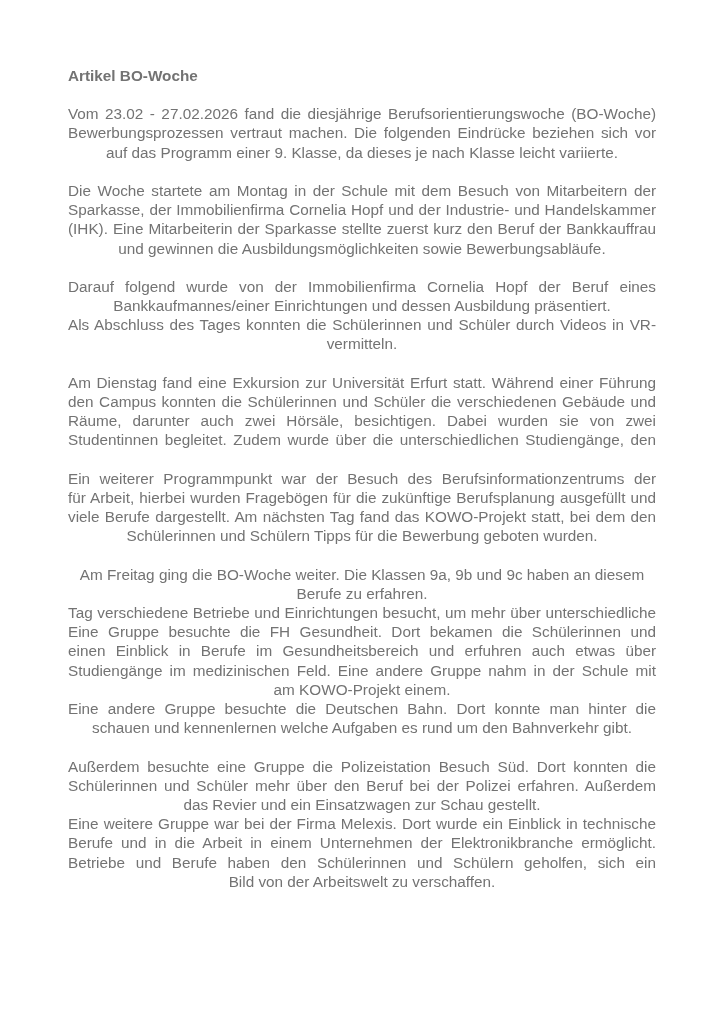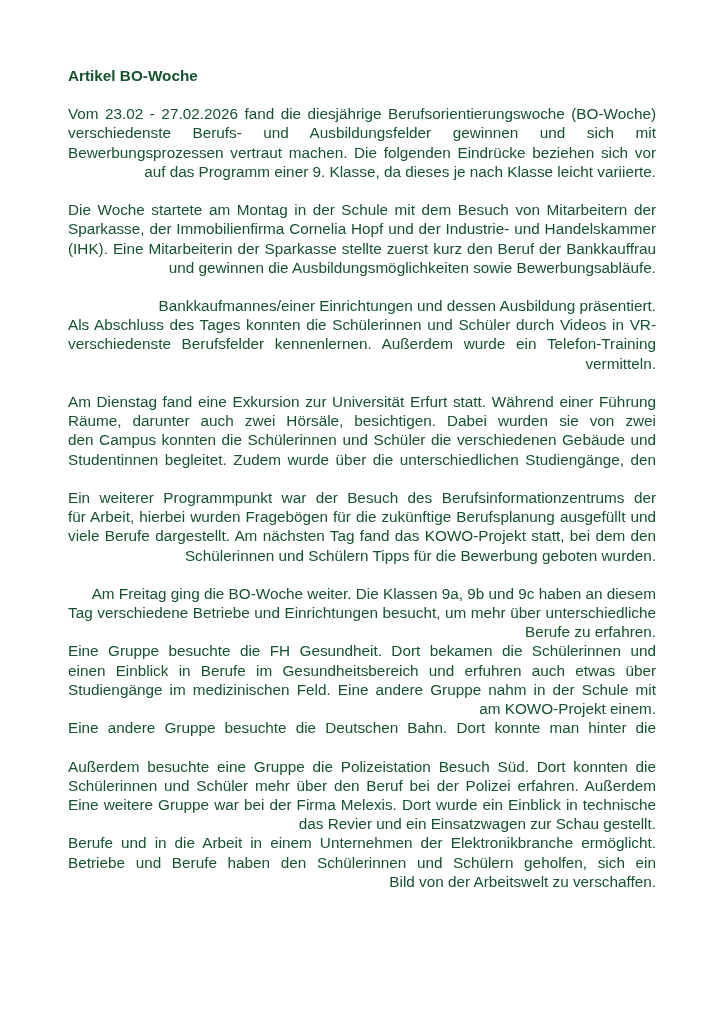--- a/index.html
+++ b/index.html
@@ -1,77 +1,77 @@
 <!DOCTYPE html>
 <html><head>
 <meta charset="utf-8">
 <style>
   html, body { margin: 0; padding: 0; background: #ffffff; }
   body { width: 724px; height: 1024px; position: relative; overflow: hidden; }
   .page {
     position: absolute; left: 68px; top: 66px; width: 588px;
     font-family: "Liberation Sans", sans-serif;
-    font-size: 15.3px; line-height: 19.2px; color: #14532d;
+    font-size: 15.3px; line-height: 19.2px; color: #737373;
   }
   .title { font-weight: bold; margin: 0 0 19px 0; height: 19.2px; }
   .para { margin: 0 0 19.2px 0; }
   .line { display: block; white-space: nowrap; height: 19.2px; }
   .line.j { text-align: justify; text-align-last: justify; white-space: normal; overflow: hidden; }
-  .line.l { text-align: right; }
+  .line.l { text-align: center; }
 </style>
 </head>
 <body>
 
 <div class="page">
   <div class="title">Artikel BO-Woche</div>
   <div id="paras">
       <div class="para">
         <span class="line j">Vom 23.02 - 27.02.2026 fand die diesjährige Berufsorientierungswoche (BO-Woche) statt.</span>
-        <span class="line j">verschiedenste Berufs- und Ausbildungsfelder gewinnen und sich mit</span>
         <span class="line j">Bewerbungsprozessen vertraut machen. Die folgenden Eindrücke beziehen sich vor allem</span>
         <span class="line l">auf das Programm einer 9. Klasse, da dieses je nach Klasse leicht variierte.</span>
       </div>
       <div class="para">
         <span class="line j">Die Woche startete am Montag in der Schule mit dem Besuch von Mitarbeitern der</span>
         <span class="line j">Sparkasse, der Immobilienfirma Cornelia Hopf und der Industrie- und Handelskammer</span>
         <span class="line j">(IHK). Eine Mitarbeiterin der Sparkasse stellte zuerst kurz den Beruf der Bankkauffrau dar</span>
         <span class="line l">und gewinnen die Ausbildungsmöglichkeiten sowie Bewerbungsabläufe.</span>
       </div>
       <div class="para">
+        <span class="line j">Darauf folgend wurde von der Immobilienfirma Cornelia Hopf der Beruf eines</span>
         <span class="line l">Bankkaufmannes/einer Einrichtungen und dessen Ausbildung präsentiert.</span>
         <span class="line j">Als Abschluss des Tages konnten die Schülerinnen und Schüler durch Videos in VR-Brillen</span>
-        <span class="line j">verschiedenste Berufsfelder kennenlernen. Außerdem wurde ein Telefon-Training</span>
         <span class="line l">vermitteln.</span>
       </div>
       <div class="para">
         <span class="line j">Am Dienstag fand eine Exkursion zur Universität Erfurt statt. Während einer Führung über</span>
+        <span class="line j">den Campus konnten die Schülerinnen und Schüler die verschiedenen Gebäude und</span>
         <span class="line j">Räume, darunter auch zwei Hörsäle, besichtigen. Dabei wurden sie von zwei</span>
-        <span class="line j">den Campus konnten die Schülerinnen und Schüler die verschiedenen Gebäude und</span>
         <span class="line j">Studentinnen begleitet. Zudem wurde über die unterschiedlichen Studiengänge, den</span>
       </div>
       <div class="para">
         <span class="line j">Ein weiterer Programmpunkt war der Besuch des Berufsinformationzentrums der Agentur</span>
         <span class="line j">für Arbeit, hierbei wurden Fragebögen für die zukünftige Berufsplanung ausgefüllt und</span>
         <span class="line j">viele Berufe dargestellt. Am nächsten Tag fand das KOWO-Projekt statt, bei dem den</span>
         <span class="line l">Schülerinnen und Schülern Tipps für die Bewerbung geboten wurden.</span>
       </div>
       <div class="para">
         <span class="line l">Am Freitag ging die BO-Woche weiter. Die Klassen 9a, 9b und 9c haben an diesem</span>
+        <span class="line l">Berufe zu erfahren.</span>
         <span class="line j">Tag verschiedene Betriebe und Einrichtungen besucht, um mehr über unterschiedliche</span>
-        <span class="line l">Berufe zu erfahren.</span>
         <span class="line j">Eine Gruppe besuchte die FH Gesundheit. Dort bekamen die Schülerinnen und Schüler</span>
         <span class="line j">einen Einblick in Berufe im Gesundheitsbereich und erfuhren auch etwas über mögliche</span>
         <span class="line j">Studiengänge im medizinischen Feld.  Eine andere Gruppe nahm in der Schule mit Frau</span>
         <span class="line l">am KOWO-Projekt einem.</span>
         <span class="line j">Eine andere Gruppe besuchte die Deutschen Bahn. Dort konnte man hinter die Kulissen</span>
+        <span class="line l">schauen und kennenlernen welche Aufgaben es rund um den Bahnverkehr gibt.</span>
       </div>
       <div class="para">
         <span class="line j">Außerdem besuchte eine Gruppe die Polizeistation Besuch Süd. Dort konnten die</span>
         <span class="line j">Schülerinnen und Schüler mehr über den Beruf bei der Polizei erfahren. Außerdem wurde</span>
+        <span class="line l">das Revier und ein Einsatzwagen zur Schau gestellt.</span>
         <span class="line j">Eine weitere Gruppe war bei der Firma Melexis. Dort wurde ein Einblick in technische</span>
-        <span class="line l">das Revier und ein Einsatzwagen zur Schau gestellt.</span>
         <span class="line j">Berufe und in die Arbeit in einem Unternehmen der Elektronikbranche ermöglicht. Damit</span>
         <span class="line j">Betriebe und Berufe haben den Schülerinnen und Schülern geholfen, sich ein besseres</span>
         <span class="line l">Bild von der Arbeitswelt zu verschaffen.</span>
       </div>
     </div>
 
 </div>
 
 </body></html>

